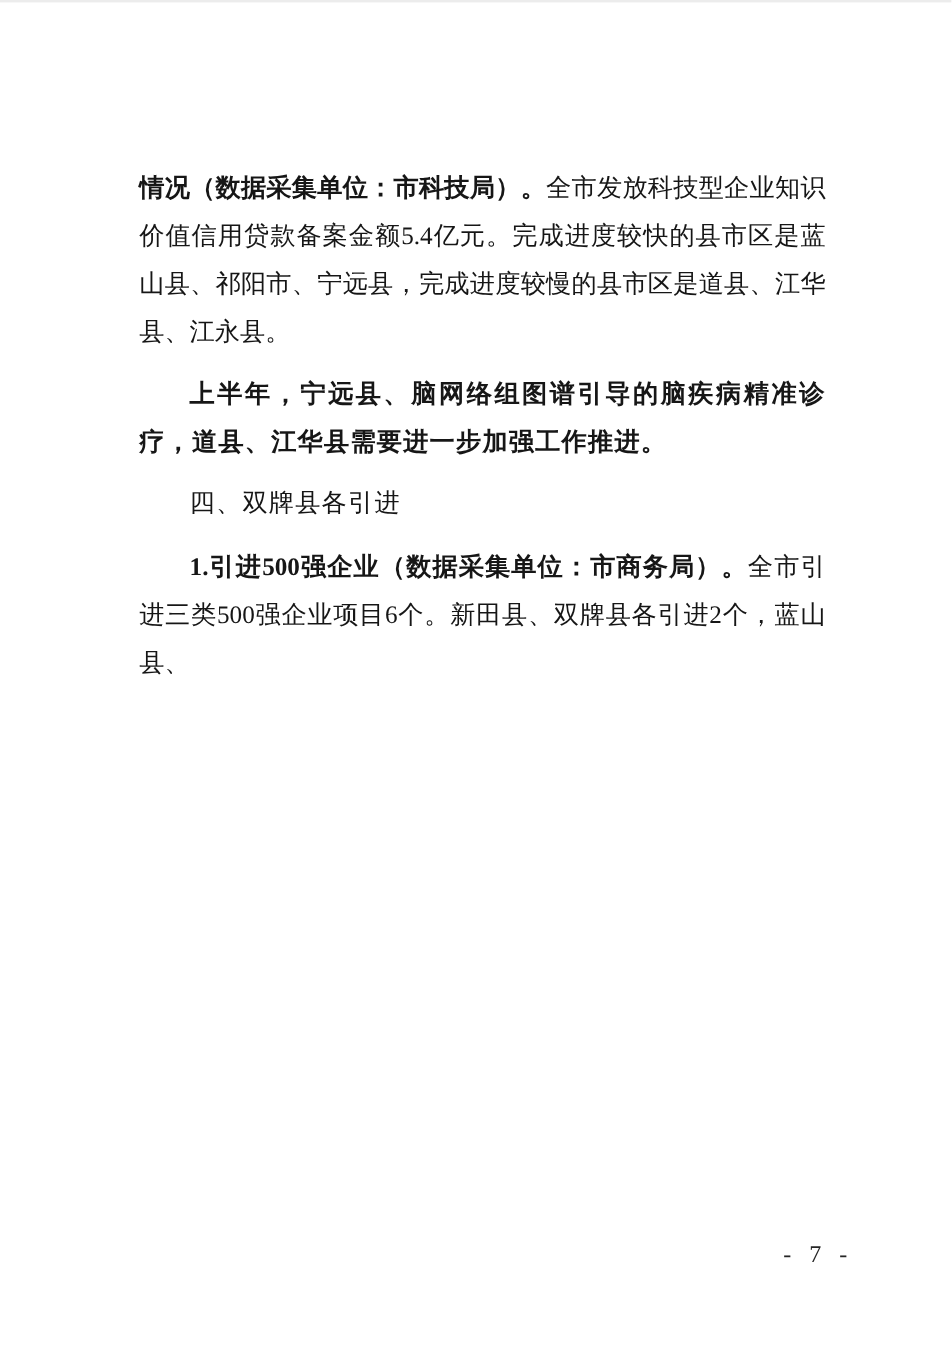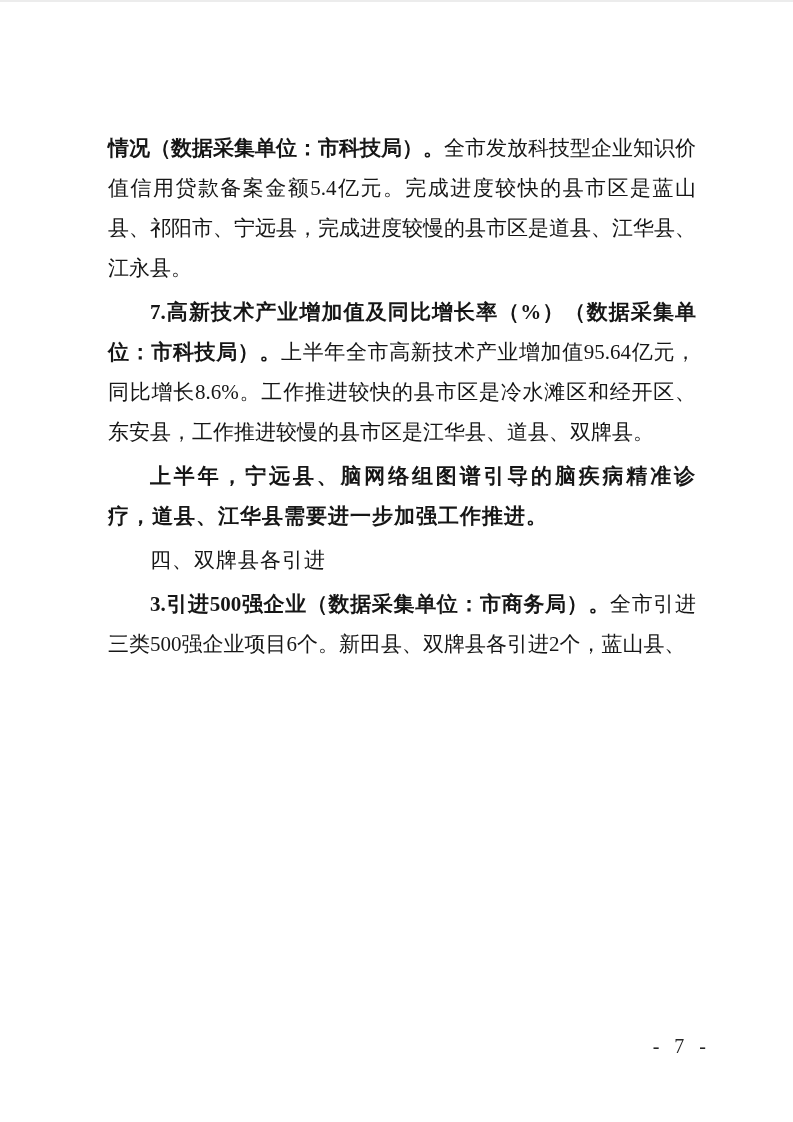--- a/index.html
+++ b/index.html
@@ -18,21 +18,21 @@
     color: #161616;
     font-family: "Liberation Serif", "DejaVu Serif", serif;
   }
   .content {
     position: absolute;
     left: 104px;
     top: 122px;
     width: 596px;
   }
   p.para {
-    margin: 4px;
+    margin: 12px;
     font-size: 21px;
     line-height: 40px;
     text-align: justify;
     word-break: break-all;
   }
   p.para.indent {
     text-indent: 2em;
   }
   .run { font-weight: 400; }
   .run.bold { font-weight: 700; }
@@ -58,19 +58,18 @@
     font-family: "Liberation Serif", "DejaVu Serif", serif;
     white-space: pre;
   }
 </style>
 </head>
 <body>
 
 <div class="page">
   <div class="content" id="doc-content">
       <p class="para body"><span class="run bold">情况（数据采集单位：市科技局）。</span><span class="run regular">全市发放科技型企业知识价值信用贷款备案金额5.4亿元。完成进度较快的县市区是蓝山县、祁阳市、宁远县，完成进度较慢的县市区是道县、江华县、江永县。</span></p>
-      <p class="para body indent"><span class="run bold">7.高新技术产业增加值及同比增长率（%）（数据采集单位：市科技局）。</span><span class="run regular">上半年全市高新技术产业增加值95.64亿元，同比增长8.6%。工作推进较快的县市区是冷水滩区和经开区、东安县，工作推进较慢的县市区是江华县、道县、双牌县。</span></p>
       <p class="para emphasis indent"><span class="run bold">上半年，宁远县、脑网络组图谱引导的脑疾病精准诊疗，道县、江华县需要进一步加强工作推进。</span></p>
       <p class="para heading indent"><span class="run regular">四、双牌县各引进</span></p>
-      <p class="para body indent"><span class="run bold">3.引进500强企业（数据采集单位：市商务局）。</span><span class="run regular">全市引进三类500强企业项目6个。新田县、双牌县各引进2个，蓝山县、</span></p>
+      <p class="para body indent"><span class="run bold">1.引进500强企业（数据采集单位：市商务局）。</span><span class="run regular">全市引进三类500强企业项目6个。新田县、双牌县各引进2个，蓝山县、</span></p>
     </div>
   <div class="page-number">- 7 -</div>
 </div>
 
 </body></html>

